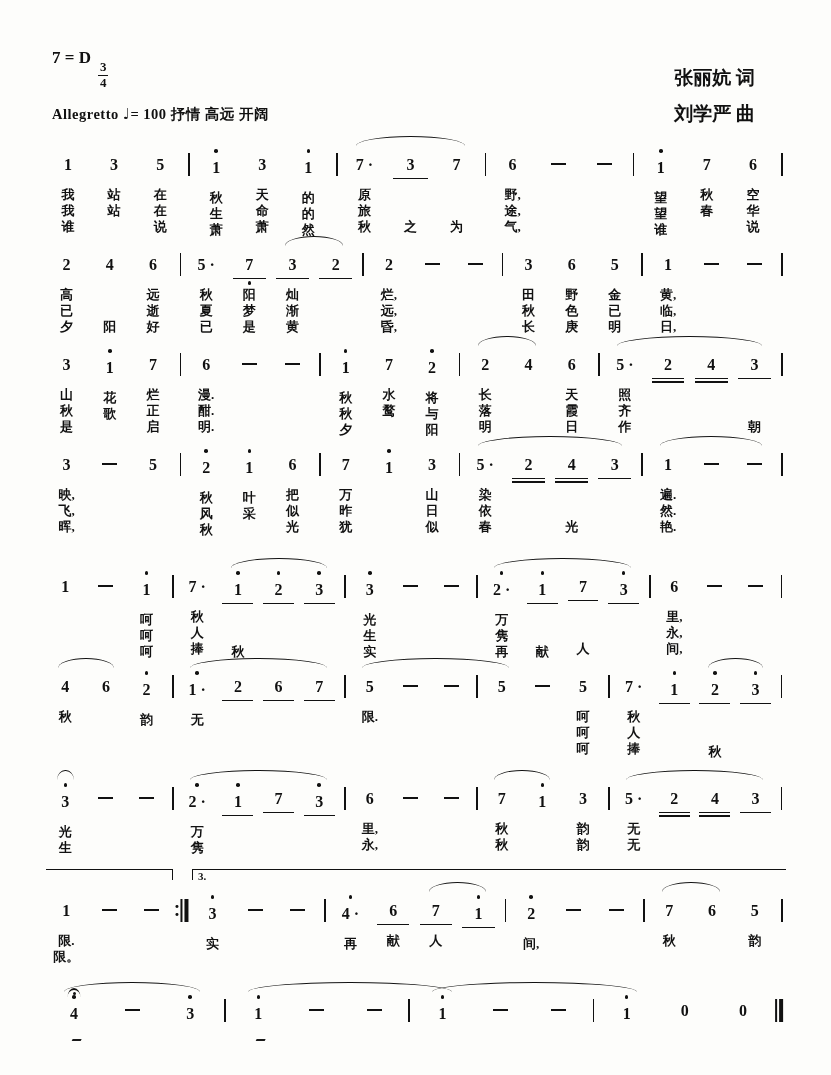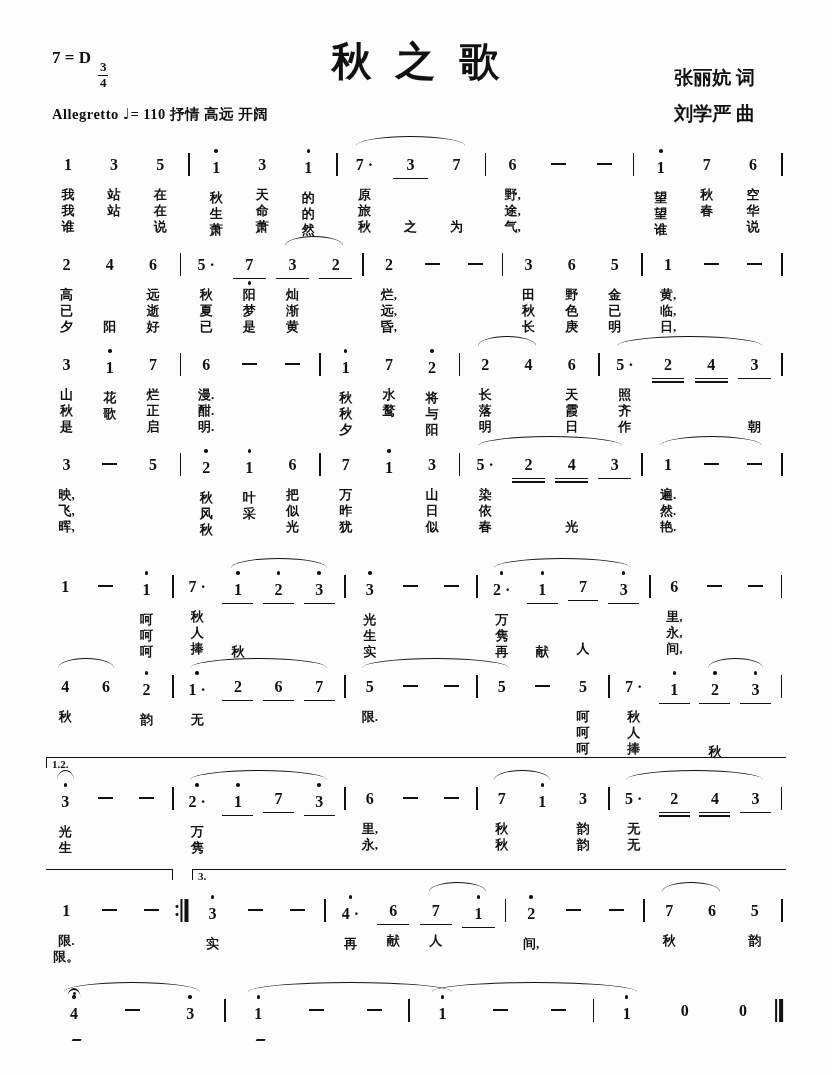--- a/index.html
+++ b/index.html
@@ -65,25 +65,24 @@
   <div class="header">
     <div class="keyblock">
       <div class="keyline">
         <span>7 = D</span><span class="frac">
             <span class="ft">3</span>
             <span class="fb">4</span>
           </span>
       </div>
       <div class="tempoline">
         <span>Allegretto</span>
-        <span class="qnote">♩</span><span>= 110</span>
+        <span class="qnote">♩</span><span>= 100</span>
         <span>抒情  高远  开阔</span>
       </div>
     </div>
-    <h1 class="title">秋之歌</h1>
     <div class="credits">
       <div>张丽妔  词</div>
       <div>刘学严  曲</div>
     </div>
   </div>
   <div id="score">
       <div class="system">
         <div class="cellrow">
           <div class="cell notecell">
             <div class="da"></div>
@@ -1298,23 +1297,20 @@
             <div class="ly"></div>
             <div class="ly"></div>
           </div>
           <div class="cell barcell">
             <div class="bline"></div>
           </div>
           <div class="slur" style="left: 12.3px; width: 16.4px; top: 14px;"></div>
           <div class="slur" style="left: 145.12px; width: 136.76px; top: 14px;"></div>
           <div class="slur" style="left: 449.12px; width: 55.76px; top: 14px;"></div>
           <div class="slur" style="left: 581.12px; width: 136.76px; top: 14px;"></div>
-          <div class="volta vl" style="left: 1px; width: 739px; top: 1px;">
-            <span class="vlabel">1.2.</span>
-          </div>
         </div>
       </div>
       <div class="system has-volta">
         <div class="cellrow">
           <div class="cell notecell">
             <div class="da"></div>
             <div class="n">1</div>
             <div class="ub"></div>
             <div class="ly">限.</div>
             <div class="ly">限。</div>

